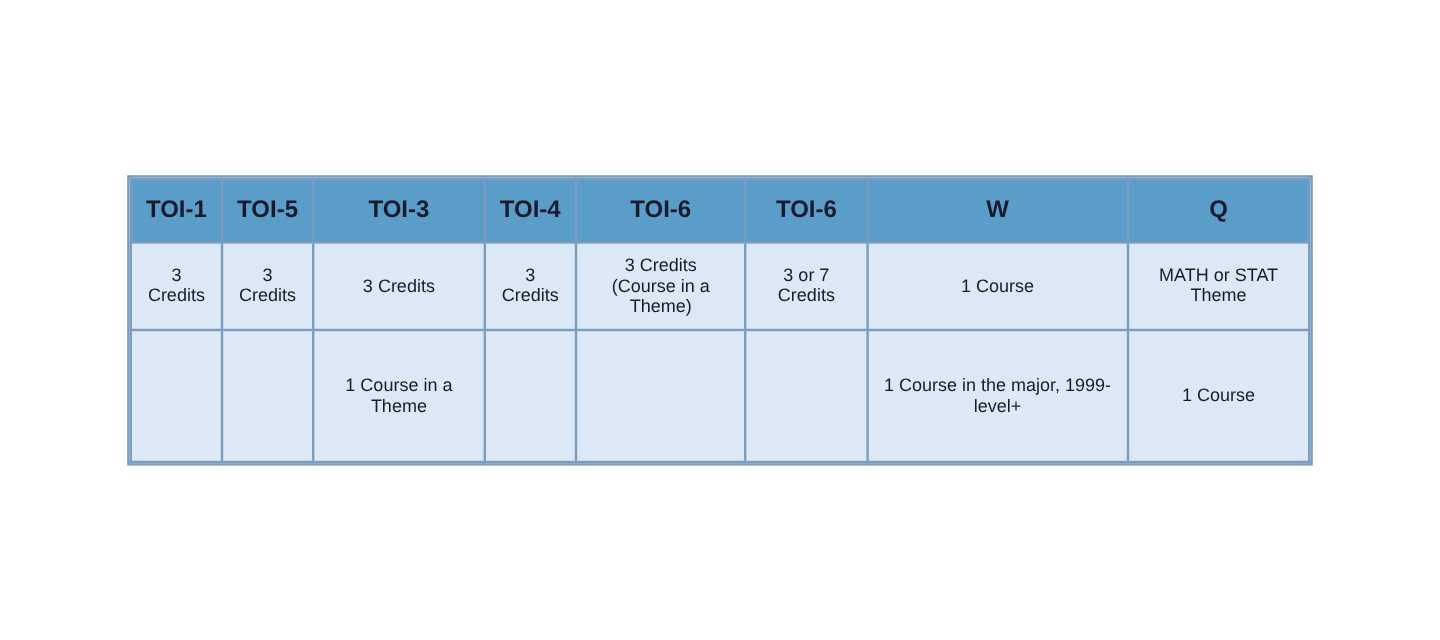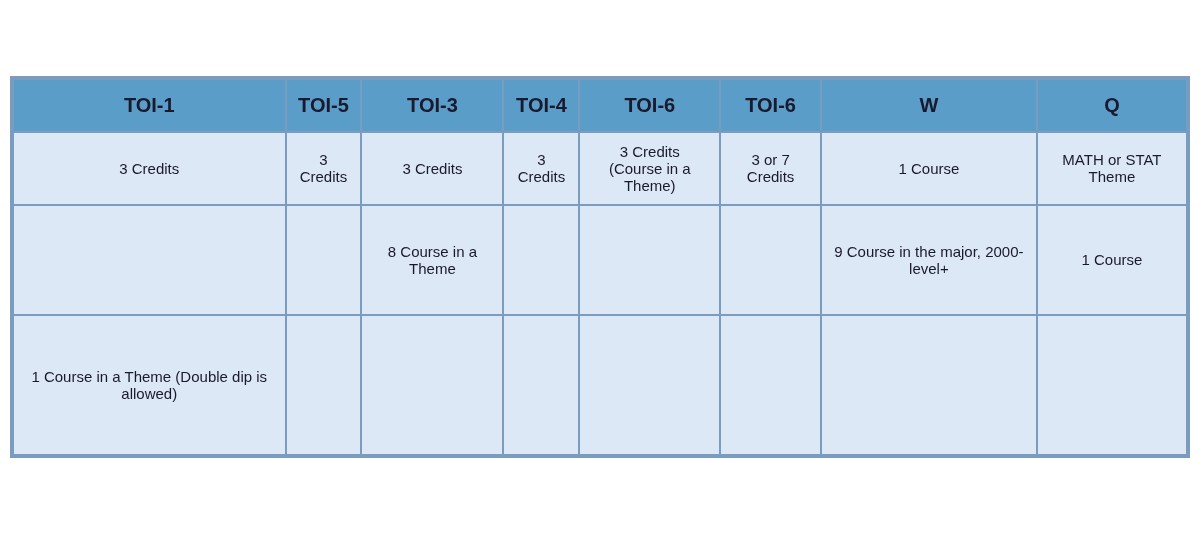--- a/index.html
+++ b/index.html
@@ -12,21 +12,21 @@
       background: #fff;
       font-family: Arial, sans-serif;
       display: flex;
       justify-content: center;
       align-items: center;
       min-height: 533px;
       width: 1200px;
     }
 
     .table-wrapper {
-      width: 1180px;
+      width: 988px;
       border-collapse: collapse;
       border: 2px solid #7a9cbf;
     }
 
     table {
       width: 100%;
       border-collapse: collapse;
       border: 2px solid #7a9cbf;
     }
 
@@ -85,32 +85,22 @@
           <td>3 Credits</td>
           <td>3 Credits</td>
           <td>3 Credits<br>(Course in a Theme)</td>
           <td>3 or 7 Credits</td>
           <td>1 Course</td>
           <td>MATH or STAT Theme</td>
         </tr>
         <tr class="row-2">
           <td></td>
           <td></td>
-          <td>8 Course in a Theme</td>
+          <td>1 Course in a Theme</td>
           <td></td>
           <td></td>
           <td></td>
-          <td>9 Course in the major, 2000-level+</td>
+          <td>1 Course in the major, 1999-level+</td>
           <td>1 Course</td>
-        </tr>
-        <tr class="row-3">
-          <td>1 Course in a Theme (Double dip is allowed)</td>
-          <td></td>
-          <td></td>
-          <td></td>
-          <td></td>
-          <td></td>
-          <td></td>
-          <td></td>
         </tr>
       </tbody>
   </table>
 </div>
 
 </body></html>

